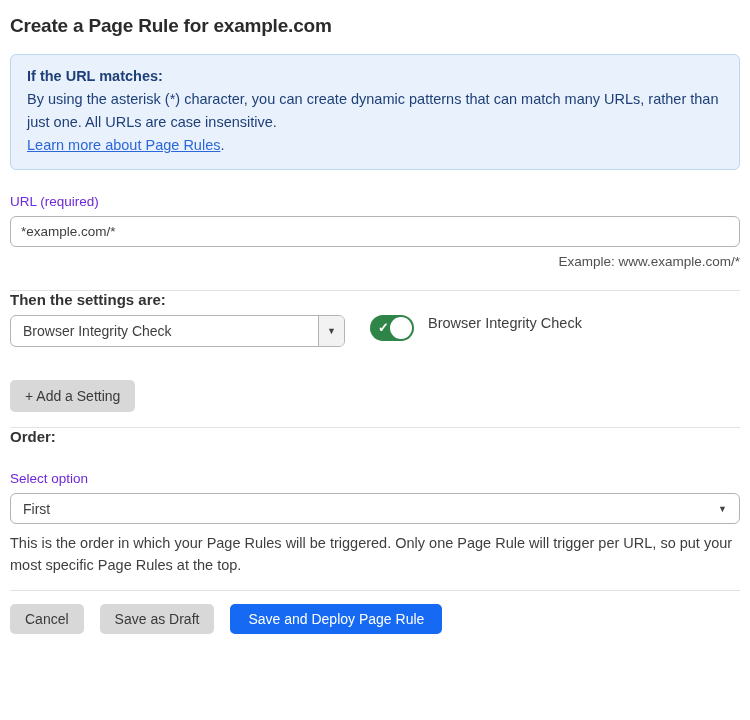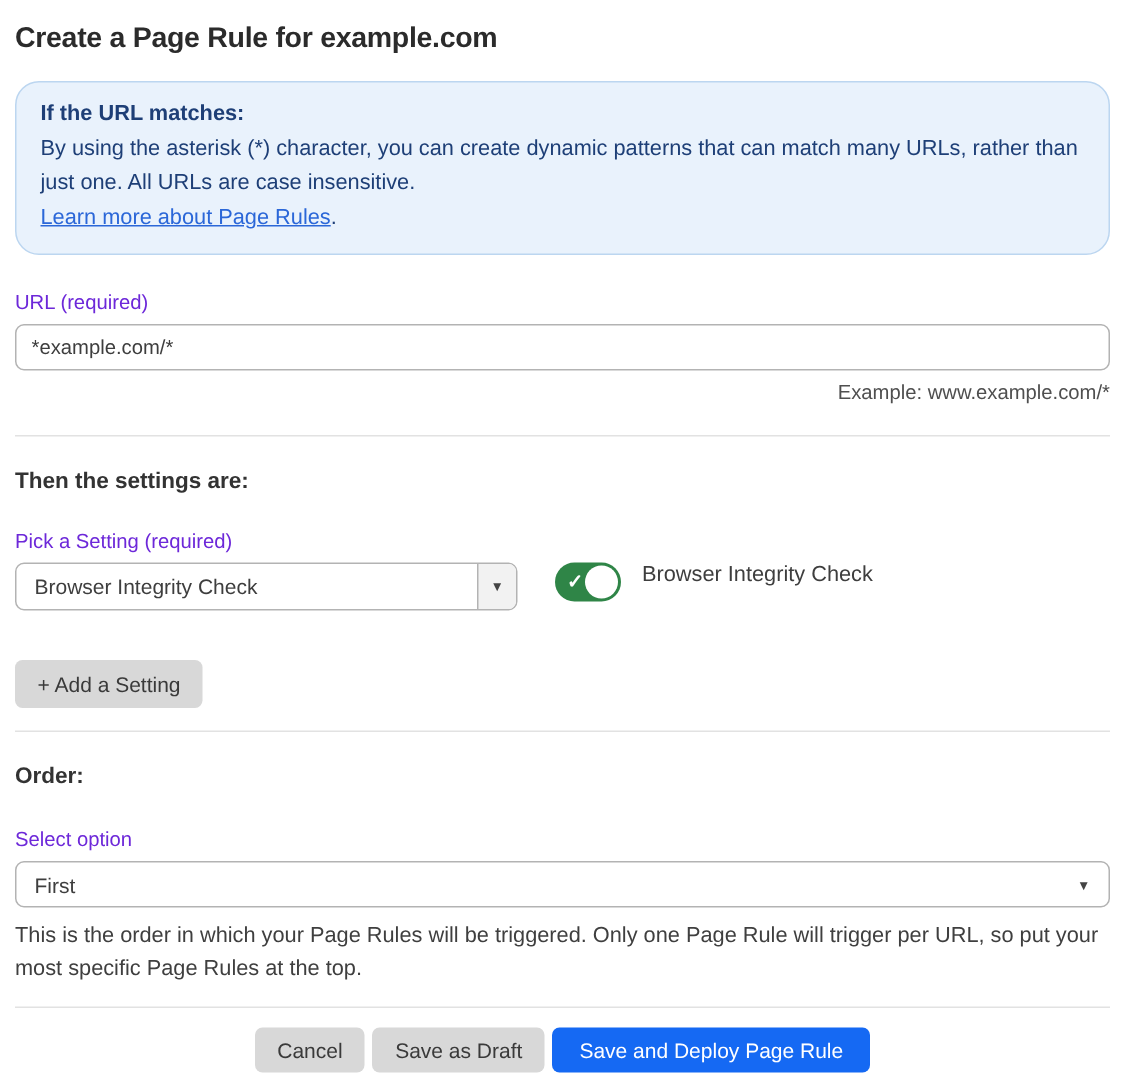--- a/index.html
+++ b/index.html
@@ -18,21 +18,21 @@
     font-weight: 700;
     color: #2b2b2b;
     margin: 15px 0 0 0;
     letter-spacing: -0.2px;
   }
 
   .info-box {
     margin-top: 17px;
     background: #e9f2fc;
     border: 1px solid #bcd6f0;
-    border-radius: 16px;
+    border-radius: 6px;
     padding: 10px 16px 12px 16px;
     color: #1e3f77;
     font-size: 14.5px;
     line-height: 23px;
   }
   .info-box .info-heading { font-weight: 700; }
   .info-box a.info-link {
     color: #2b67d8;
     text-decoration: underline;
     cursor: pointer;
@@ -68,21 +68,20 @@
   .divider {
     border: none;
     border-top: 1px solid #e2e2e2;
     margin: 21px 0 0 0;
   }
 
   .section-heading {
     font-size: 15px;
     font-weight: 700;
     color: #333333;
-    margin-top: 21px;
   }
 
   .setting-row {
     display: flex;
     margin-top: 7px;
   }
 
   .dropdown {
     width: 335px;
     height: 32px;
@@ -188,23 +187,22 @@
   .order-help {
     margin-top: 8px;
     font-size: 14.5px;
     line-height: 22px;
     color: #3f3f3f;
   }
 
   .footer-row {
     margin-top: 13px;
     display: flex;
-    gap: 5px;
-    align-items: center;
-    justify-content: center;
+    gap: 16px;
+    align-items: center;
   }
 </style>
 </head>
 <body>
 
 <div class="container">
 
   <h1 class="page-title">Create a Page Rule for example.com</h1>
 
   <div class="info-box">
@@ -214,21 +212,20 @@
   </div>
 
   <div class="field-label">URL (required)</div>
   <input class="text-input" type="text" value="*example.com/*" style="">
   <div class="helper-text">Example: www.example.com/*</div>
 
   <hr class="divider">
 
   <div class="section-heading">Then the settings are:</div>
 
-  <div class="field-label">Pick a Setting (required)</div>
 
   <div class="setting-row">
     <div class="dropdown">
       <div class="dropdown-value">Browser Integrity Check</div>
       <div class="dropdown-arrow-seg">
           <span>▼</span>
         </div>
     </div>
     <div class="toggle">
       <span class="toggle-check">✓</span>

